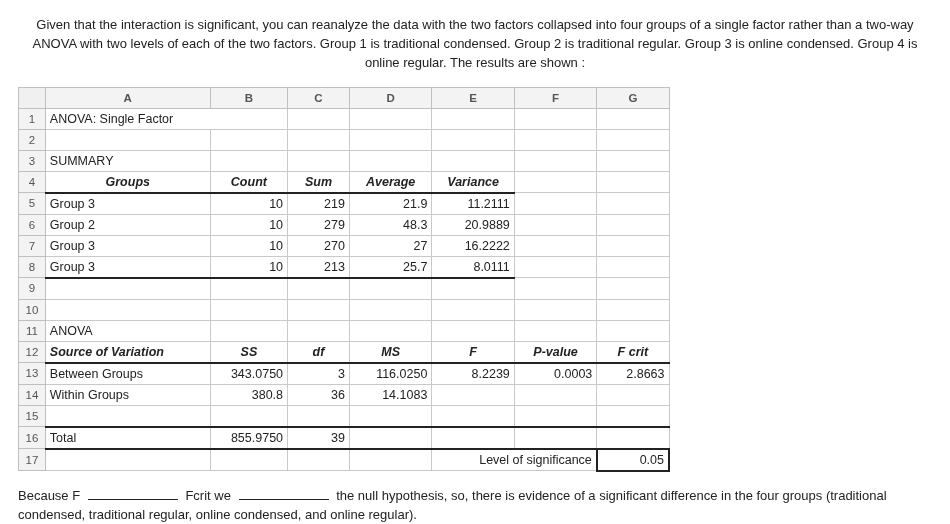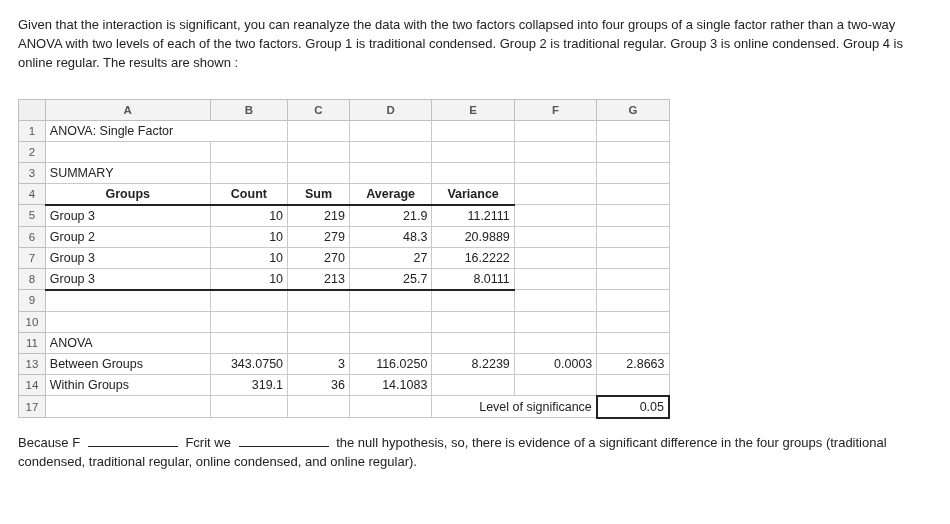--- a/index.html
+++ b/index.html
@@ -7,21 +7,22 @@
     font-size: 13px;
     color: #222;
     margin: 0;
     padding: 16px 18px;
     background: #fff;
     width: 950px;
     box-sizing: border-box;
   }
   .intro {
     line-height: 1.45;
-    margin-bottom: 26px;
+    margin-bottom: 14px;
+    text-align: center;
   }
   .sheet {
     border-collapse: collapse;
     table-layout: fixed;
     width: 652px;
     font-size: 12.5px;
   }
   .sheet td, .sheet th {
     border: 1px solid #c9c9c9;
     height: 20px;
@@ -53,21 +54,21 @@
     border: 1px solid #bfbfbf;
   }
   .colA { width: 160px; }
   .colB { width: 75px; }
   .colC { width: 60px; }
   .colD { width: 80px; }
   .colE { width: 80px; }
   .colF { width: 80px; }
   .colG { width: 70px; }
   .b { font-weight: 700; }
-  .i { }
+  .i { font-style: italic; }
   .r { text-align: right; }
   .c { text-align: center; }
   .ubot { border-bottom: 2px solid #222 !important; }
   .box-outline {
      border: 2px solid #222 !important;
      text-align: right;
   }
   .question {
     margin-top: 14px;
     line-height: 1.5;
@@ -212,38 +213,68 @@
         <td class="rowhdr">11</td>
     <td>ANOVA</td>
     <td></td>
         <td></td>
         <td></td>
         <td></td>
         <td></td>
         <td></td>
   </tr>
   <tr>
+        <td class="rowhdr">12</td>
+    <td class="b i ubot">Source of Variation</td>
+    <td class="b i c ubot">SS</td>
+    <td class="b i c ubot">df</td>
+    <td class="b i c ubot">MS</td>
+    <td class="b i c ubot">F</td>
+    <td class="b i c ubot">P-value</td>
+    <td class="b i c ubot">F crit</td>
+  </tr>
+  <tr>
         <td class="rowhdr">13</td>
     <td>Between Groups</td>
     <td class="r">343.0750</td>
     <td class="r">3</td>
     <td class="r">116.0250</td>
     <td class="r">8.2239</td>
     <td class="r">0.0003</td>
     <td class="r">2.8663</td>
   </tr>
   <tr>
         <td class="rowhdr">14</td>
     <td>Within Groups</td>
-    <td class="r">319.1</td>
+    <td class="r">380.8</td>
     <td class="r">36</td>
     <td class="r">14.1083</td>
     <td></td>
         <td></td>
         <td></td>
+  </tr>
+  <tr>
+        <td class="rowhdr">15</td>
+    <td class="ubot"></td>
+        <td class="ubot"></td>
+        <td class="ubot"></td>
+        <td class="ubot"></td>
+        <td class="ubot"></td>
+        <td class="ubot"></td>
+        <td class="ubot"></td>
+  </tr>
+  <tr>
+        <td class="rowhdr">16</td>
+    <td class="ubot">Total</td>
+    <td class="r ubot">855.9750</td>
+    <td class="r ubot">39</td>
+    <td class="ubot"></td>
+        <td class="ubot"></td>
+        <td class="ubot"></td>
+        <td class="ubot"></td>
   </tr>
   <tr>
         <td class="rowhdr">17</td>
     <td></td>
         <td></td>
         <td></td>
     <td></td>
     <td class="r" colspan="2">Level of significance</td>
     <td class="r box-outline">0.05</td>
   </tr>

